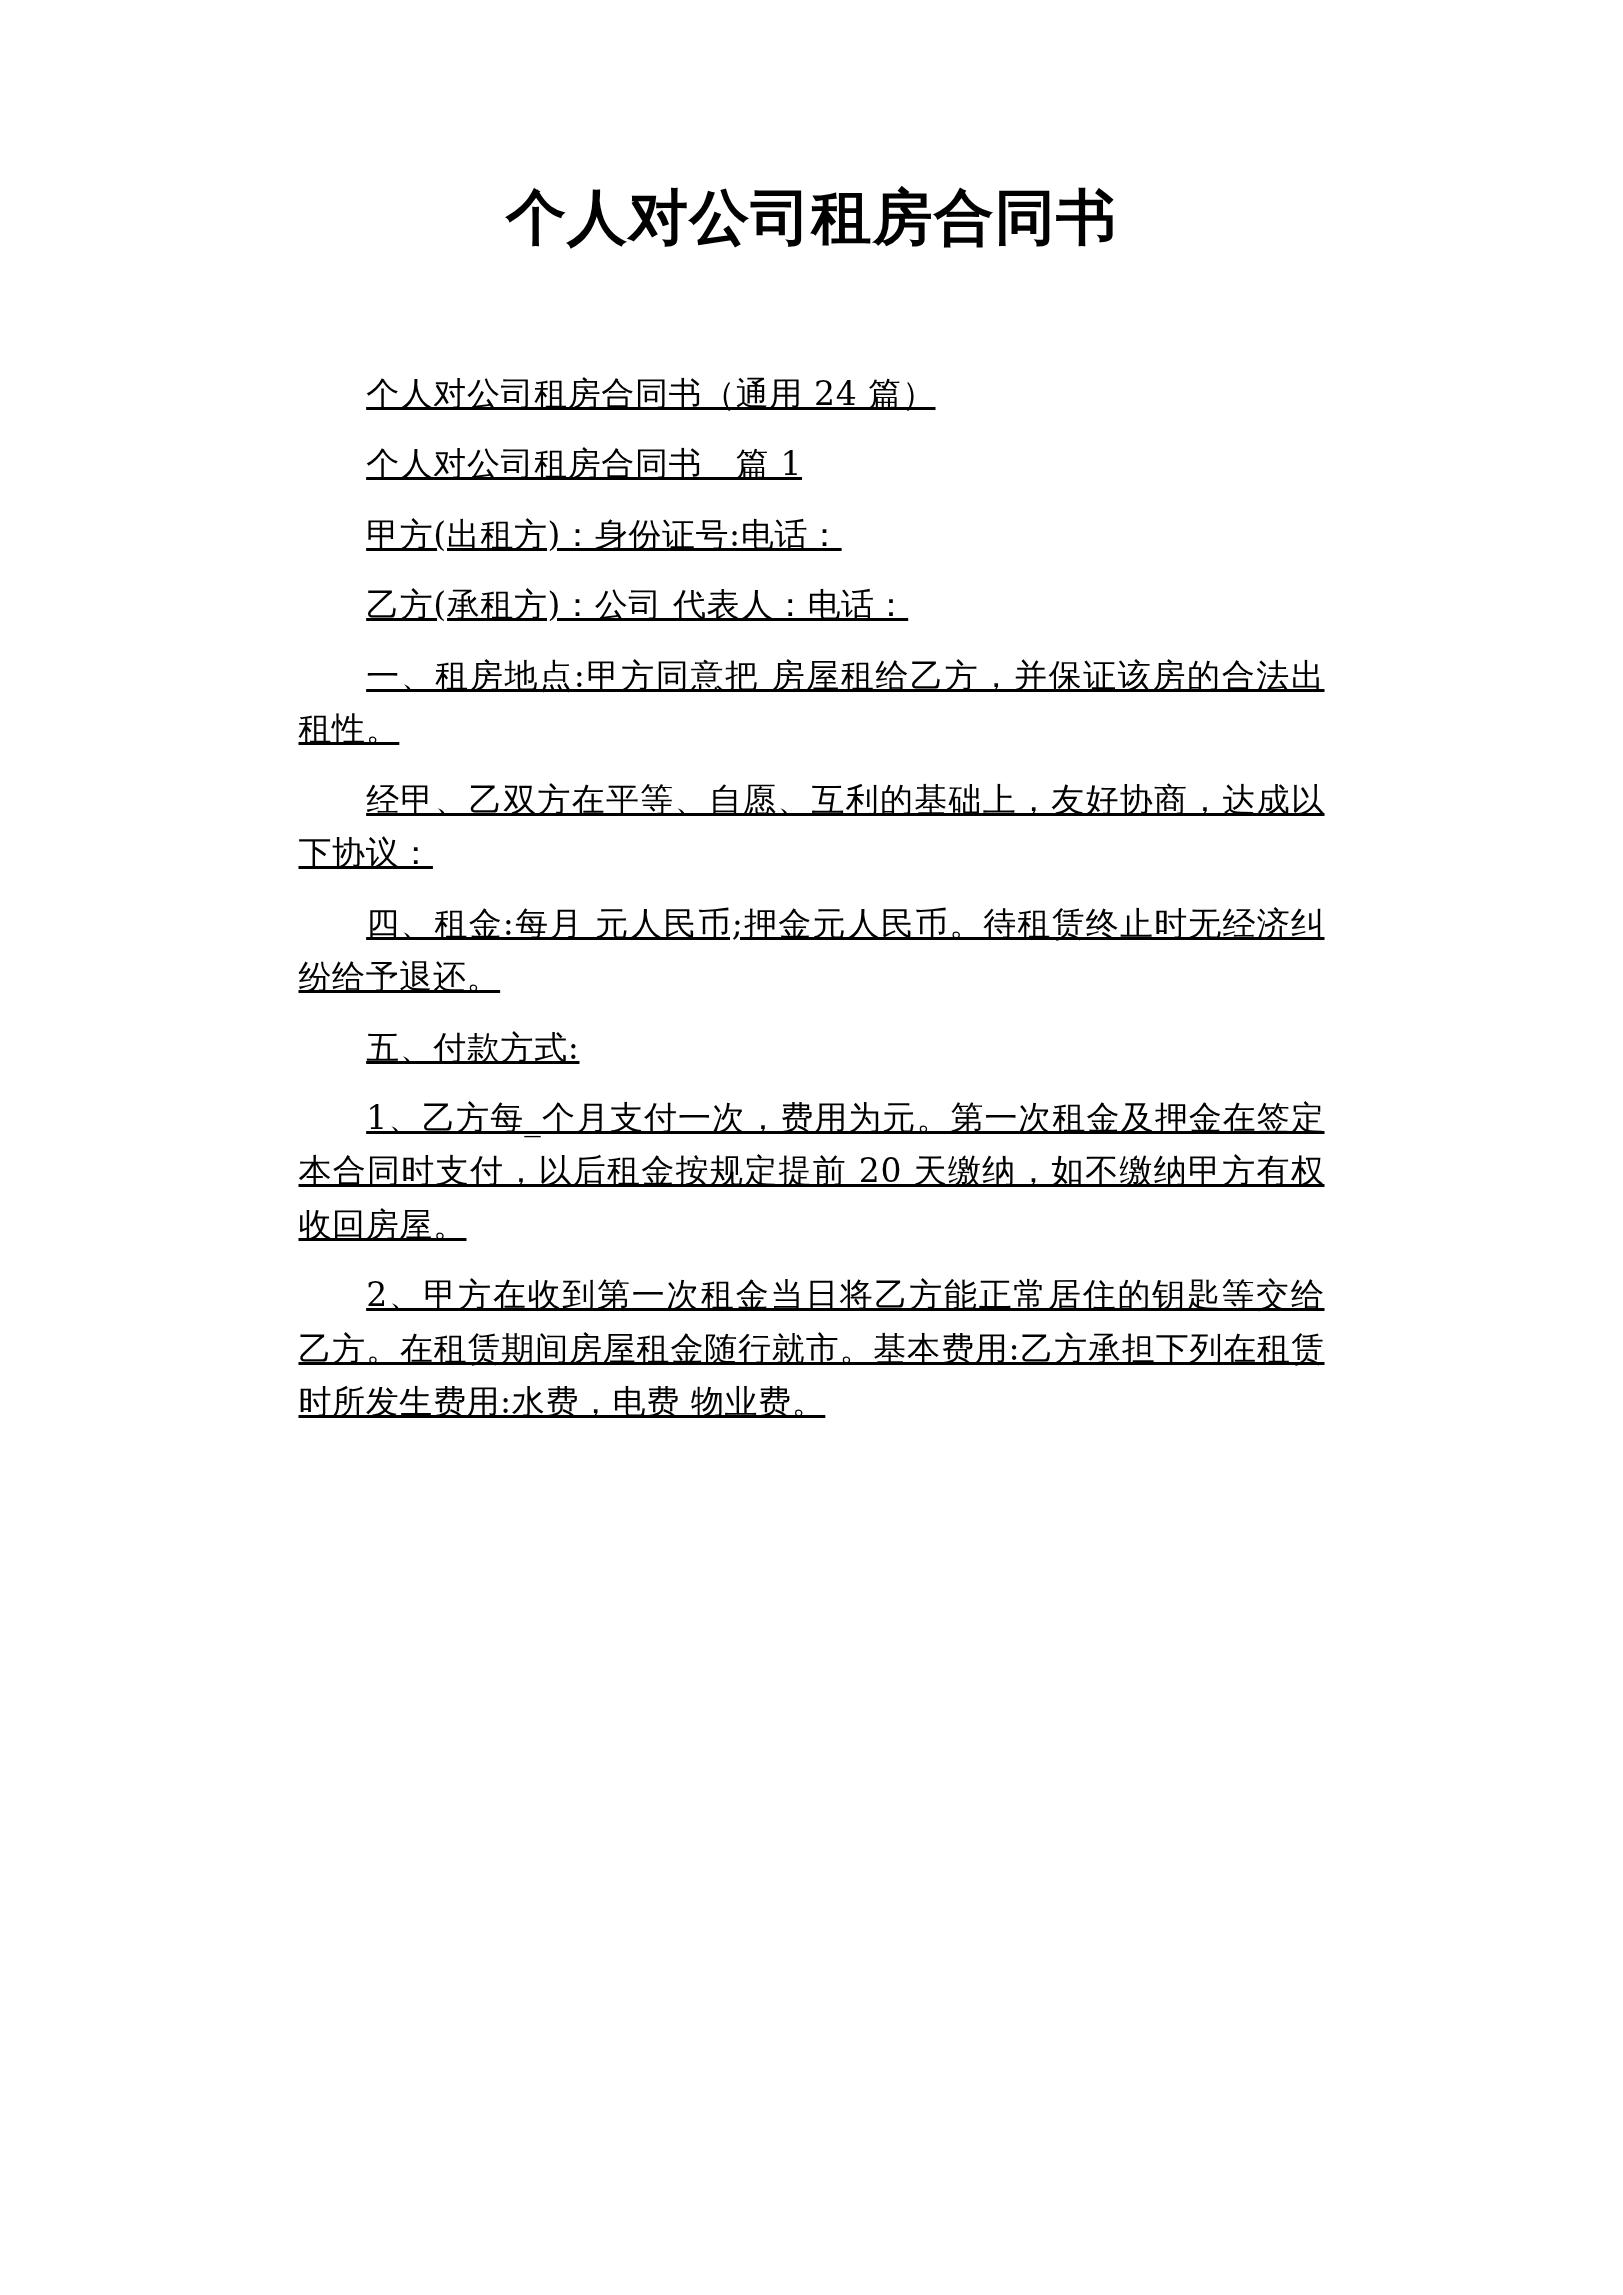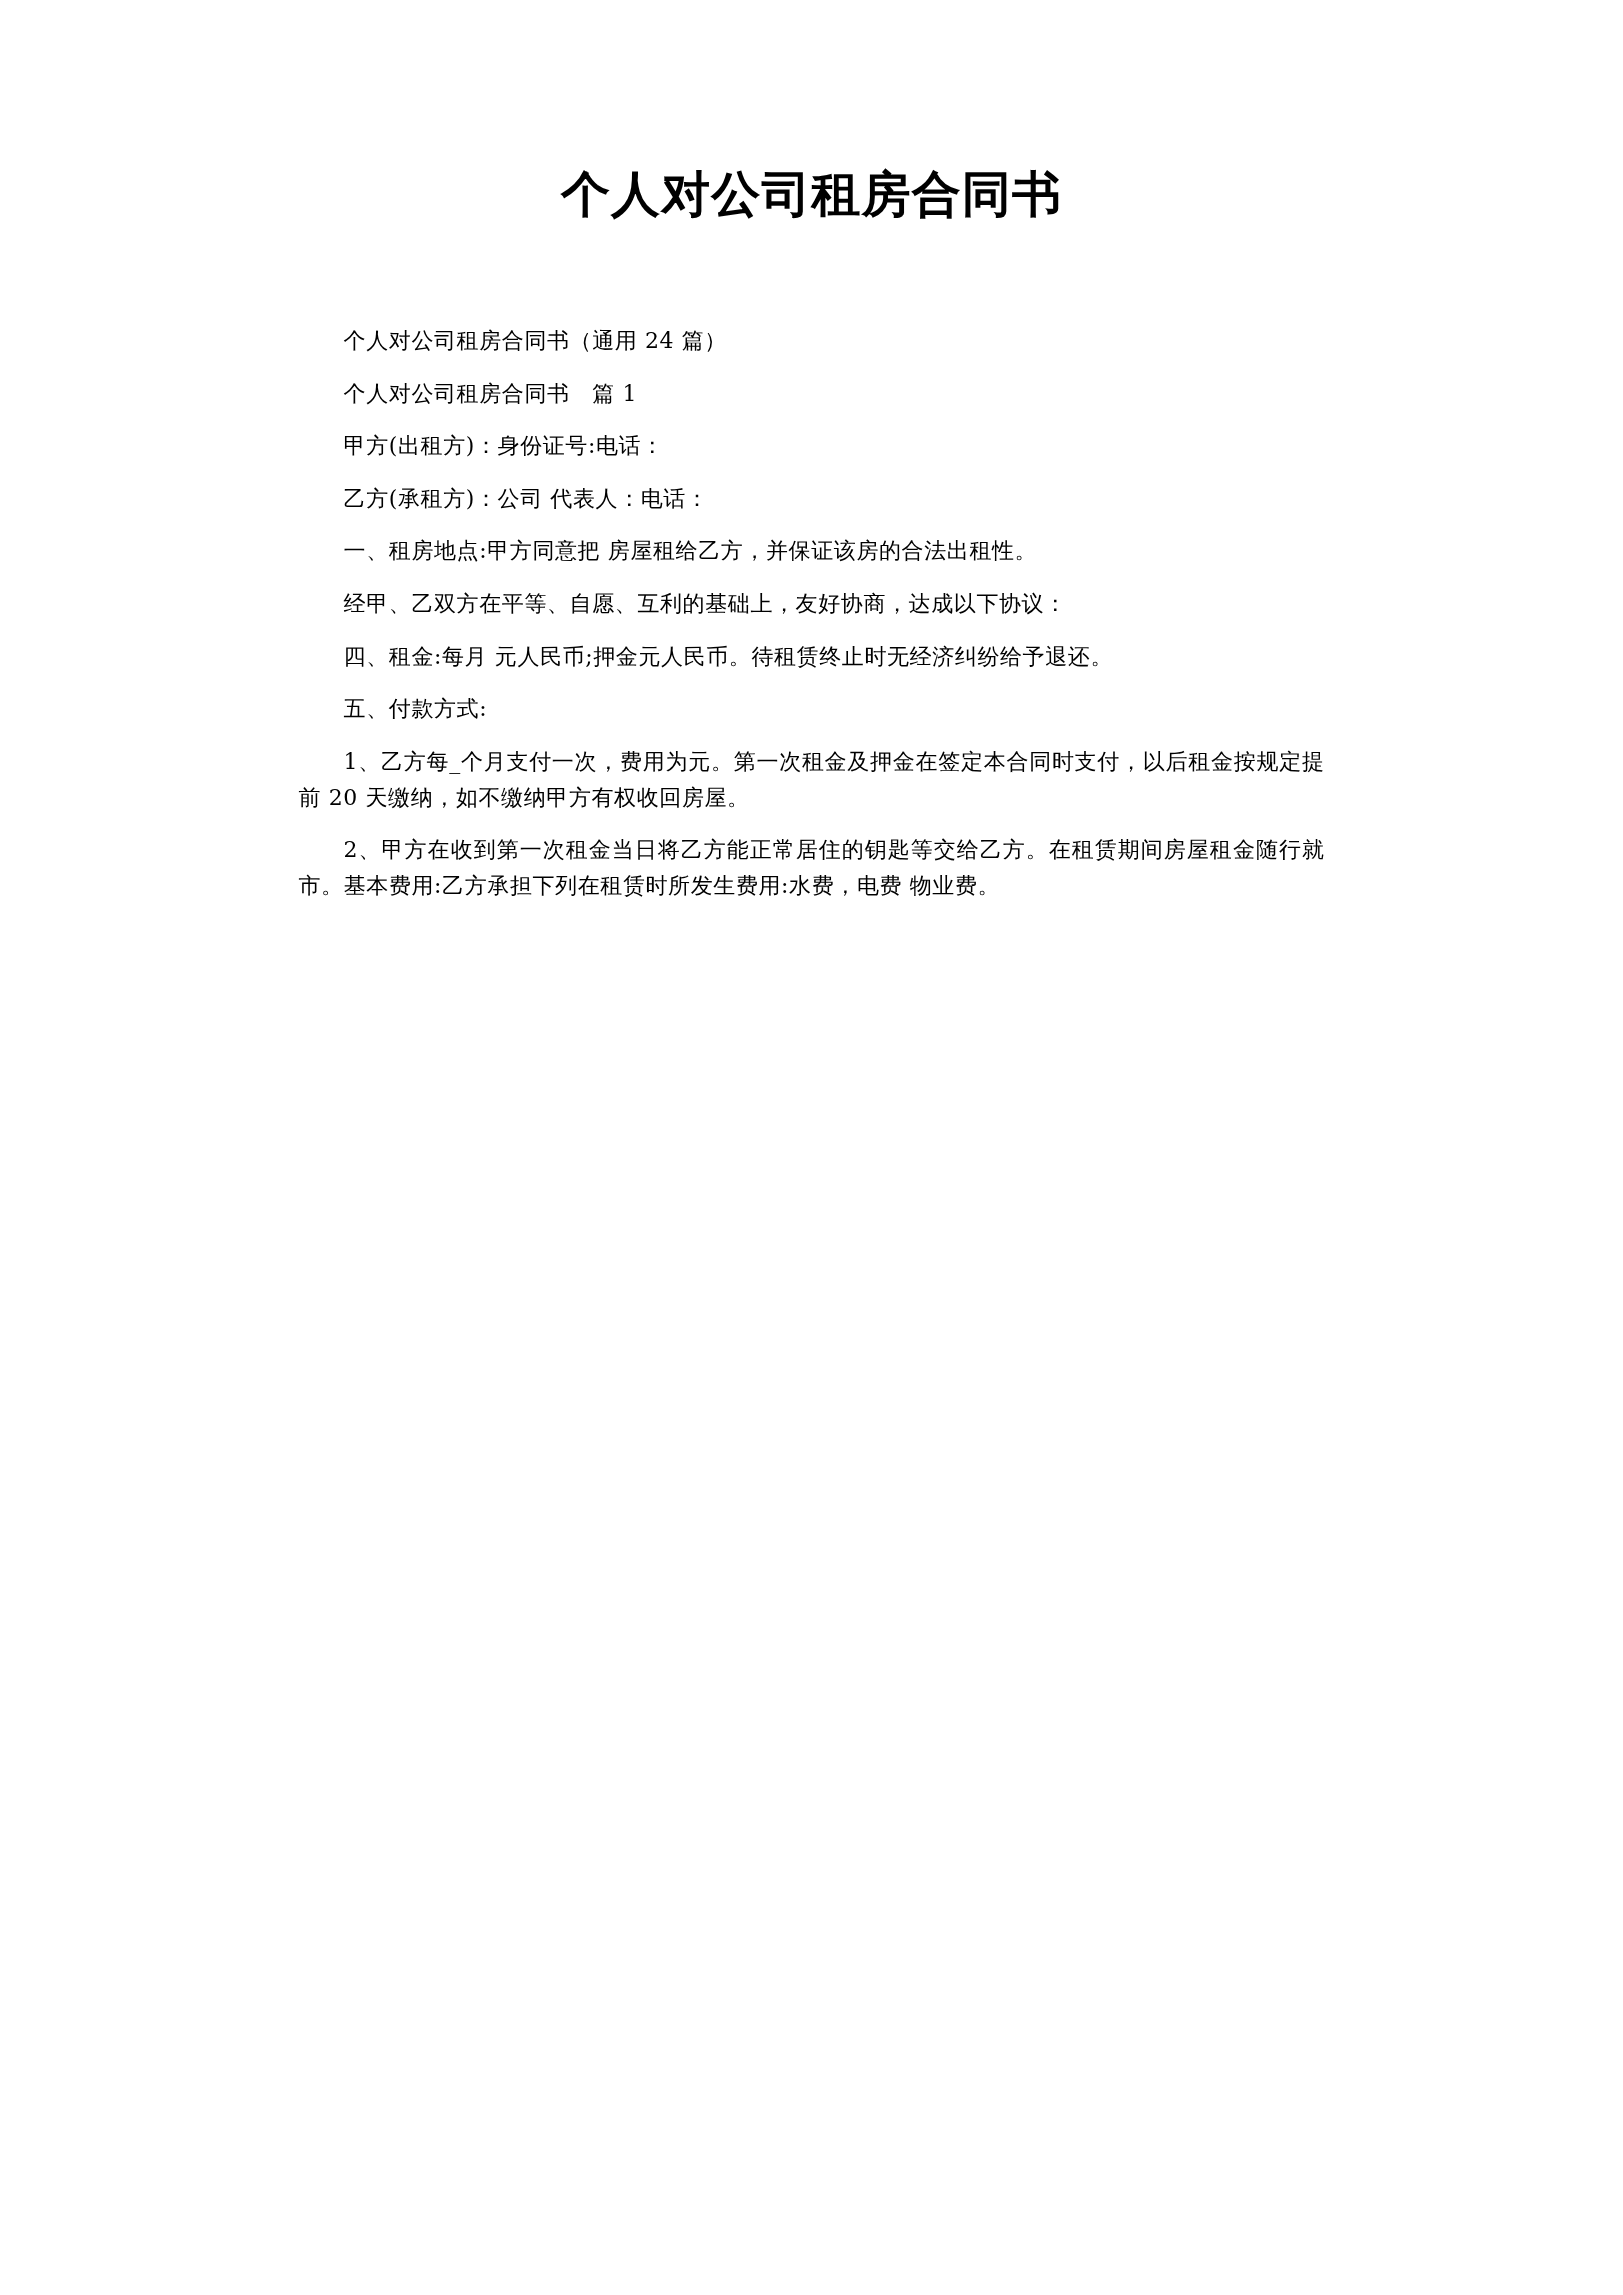--- a/index.html
+++ b/index.html
@@ -15,39 +15,40 @@
     width: 1623px;
     height: 2295px;
     position: relative;
     background: #ffffff;
     box-sizing: border-box;
     overflow: hidden;
   }
   .doc-title {
     font-family: "DejaVu Sans", "Liberation Sans", sans-serif;
     font-weight: bold;
-    font-size: 49px;
+    font-size: 60px;
     line-height: 1.1;
     text-align: center;
-    margin: 0;
+    margin: 16px;
     padding-top: 168px;
     letter-spacing: 1.1px;
   }
   .body-block {
     margin: 0 auto;
     padding-top: 101px;
     width: 1026px;
   }
   p.para {
     margin: 0 0 17px 0;
-    font-size: 22px;
+    font-size: 33px;
     line-height: 1.62;
     text-align: justify;
     text-justify: inter-ideograph;
     letter-spacing: 0.6px;
+    text-decoration: underline;
   }
   p.indent {
     text-indent: 2.05em;
   }
   .fill {
     display: inline-block;
     border-bottom: 1.7px solid #000;
     vertical-align: bottom;
   }
   .fill-lg { width: 140px; }

